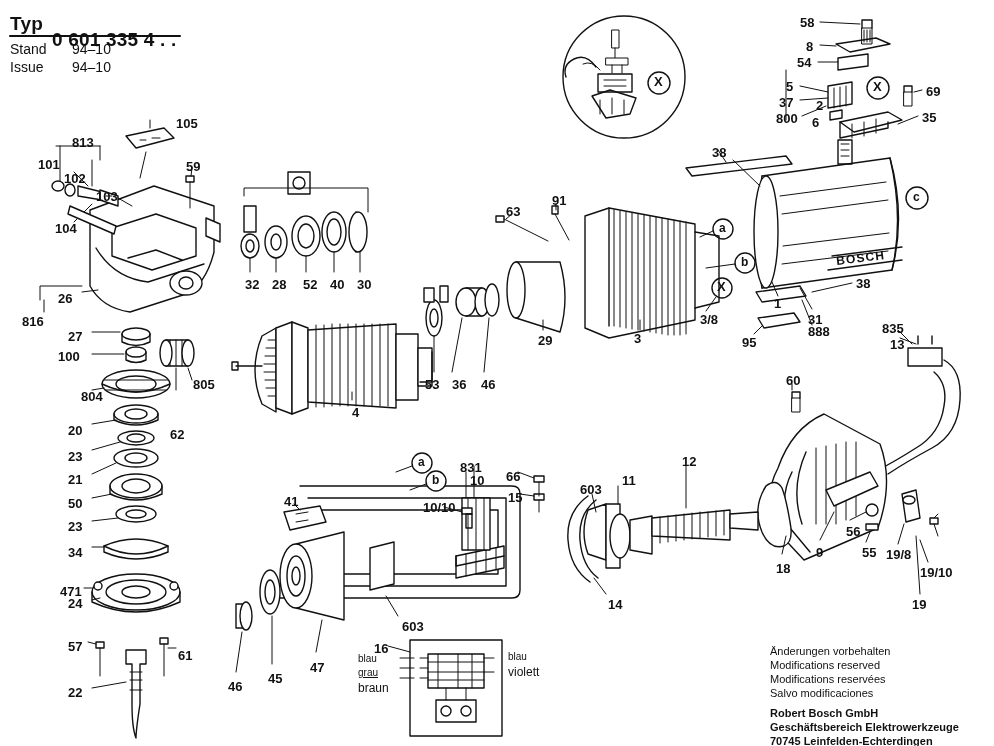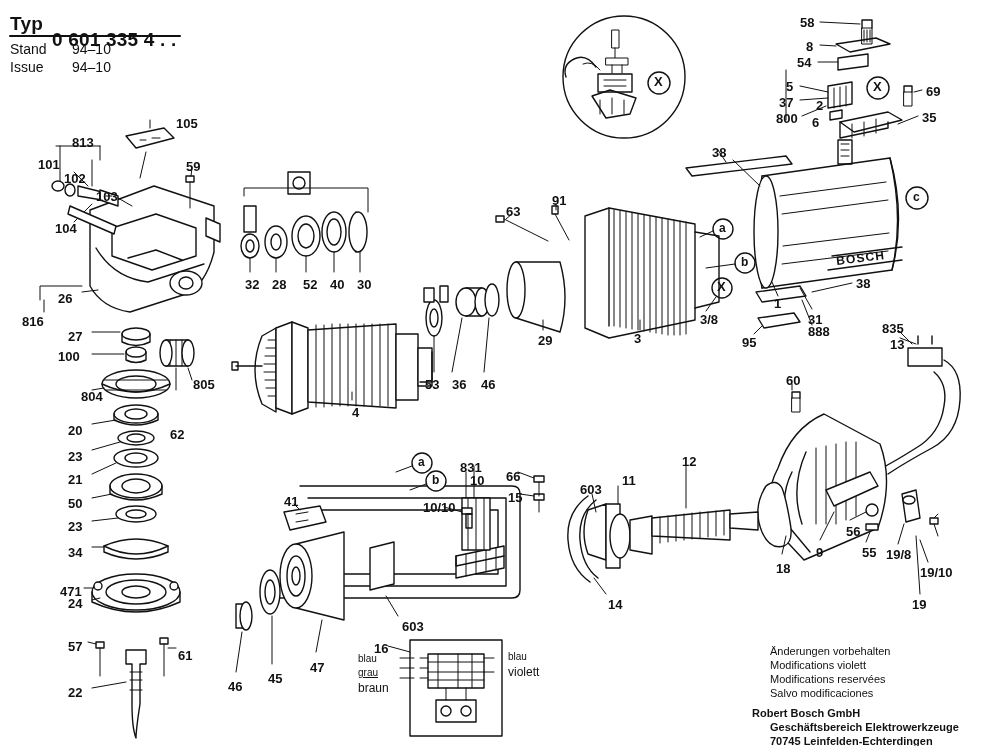--- a/index.html
+++ b/index.html
@@ -492,20 +492,20 @@
   <div class="t b" style="left:418px;top:456px;font-size:12px;">a</div>
   <div class="t b" style="left:432px;top:474px;font-size:12px;">b</div>
 
   <div class="t" style="left:358px;top:654px;font-size:10px;">blau</div>
   <div class="t" style="left:358px;top:668px;font-size:10px;text-decoration:underline;">grau</div>
   <div class="t" style="left:358px;top:682px;font-size:12px;">braun</div>
   <div class="t" style="left:508px;top:652px;font-size:10px;">blau</div>
   <div class="t" style="left:508px;top:666px;font-size:12px;">violett</div>
 
   <div class="t foot" style="left:770px;top:644px;">Änderungen vorbehalten</div>
-  <div class="t foot" style="left:770px;top:658px;">Modifications violett</div>
+  <div class="t foot" style="left:770px;top:658px;">Modifications reserved</div>
   <div class="t foot" style="left:770px;top:672px;">Modifications reservées</div>
   <div class="t foot" style="left:770px;top:686px;">Salvo modificaciones</div>
-  <div class="t foot b" style="left:752px;top:706px;">Robert Bosch GmbH</div>
+  <div class="t foot b" style="left:770px;top:706px;">Robert Bosch GmbH</div>
   <div class="t foot b" style="left:770px;top:720px;">Geschäftsbereich Elektrowerkzeuge</div>
   <div class="t foot b" style="left:770px;top:734px;">70745 Leinfelden-Echterdingen</div>
 
 </div>
 
 </body></html>

